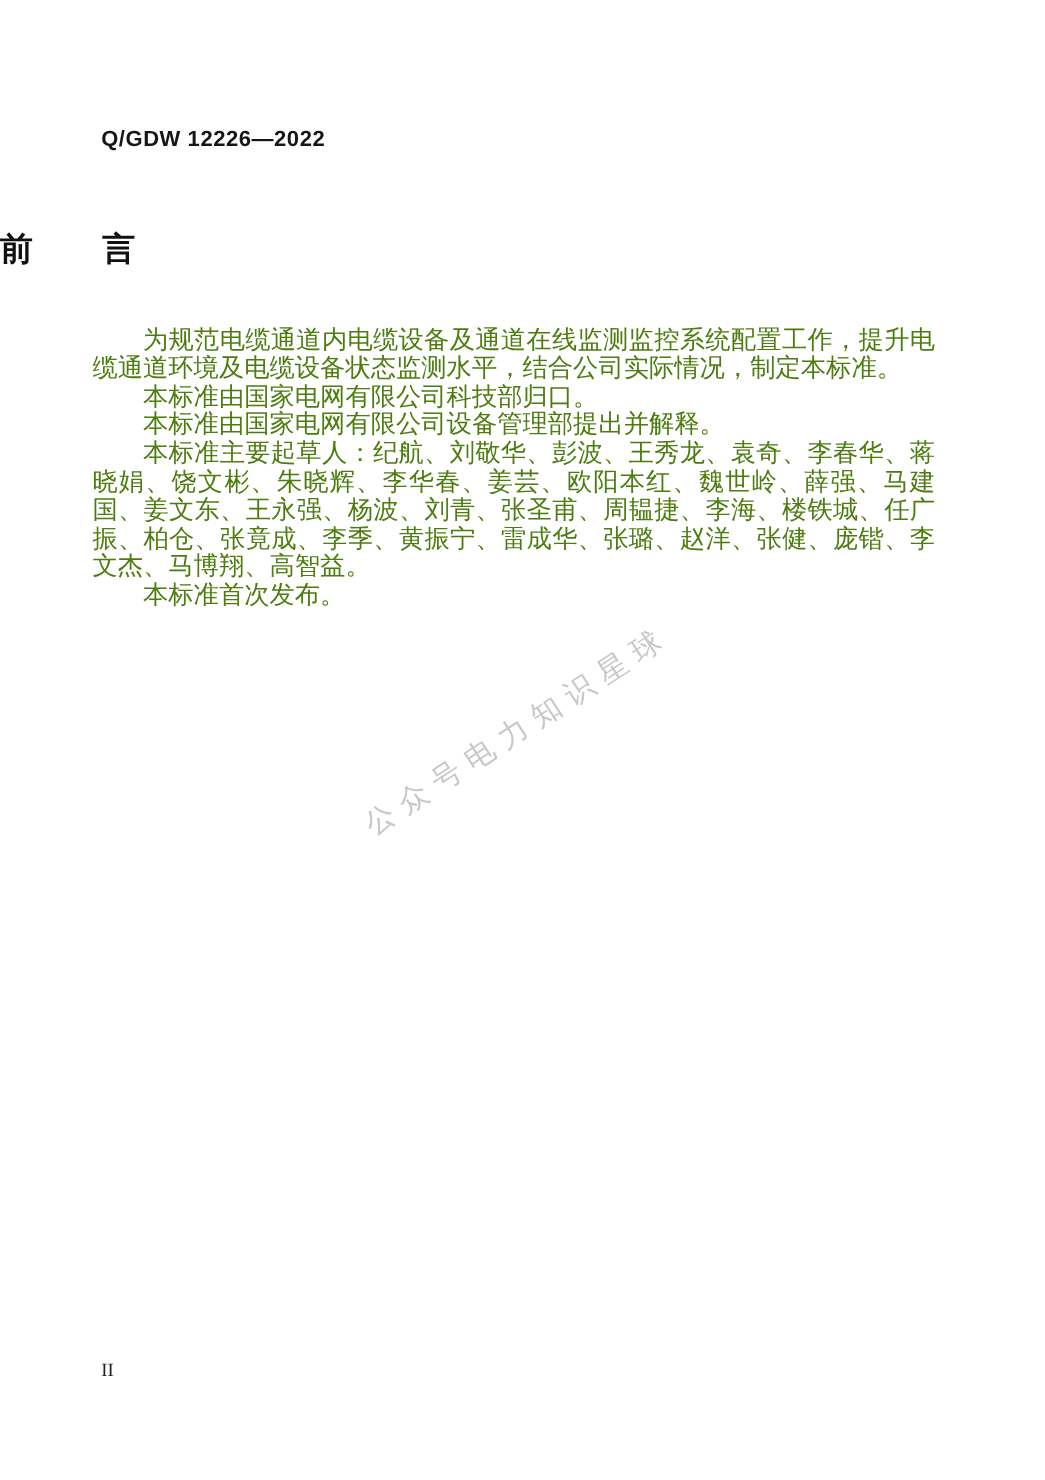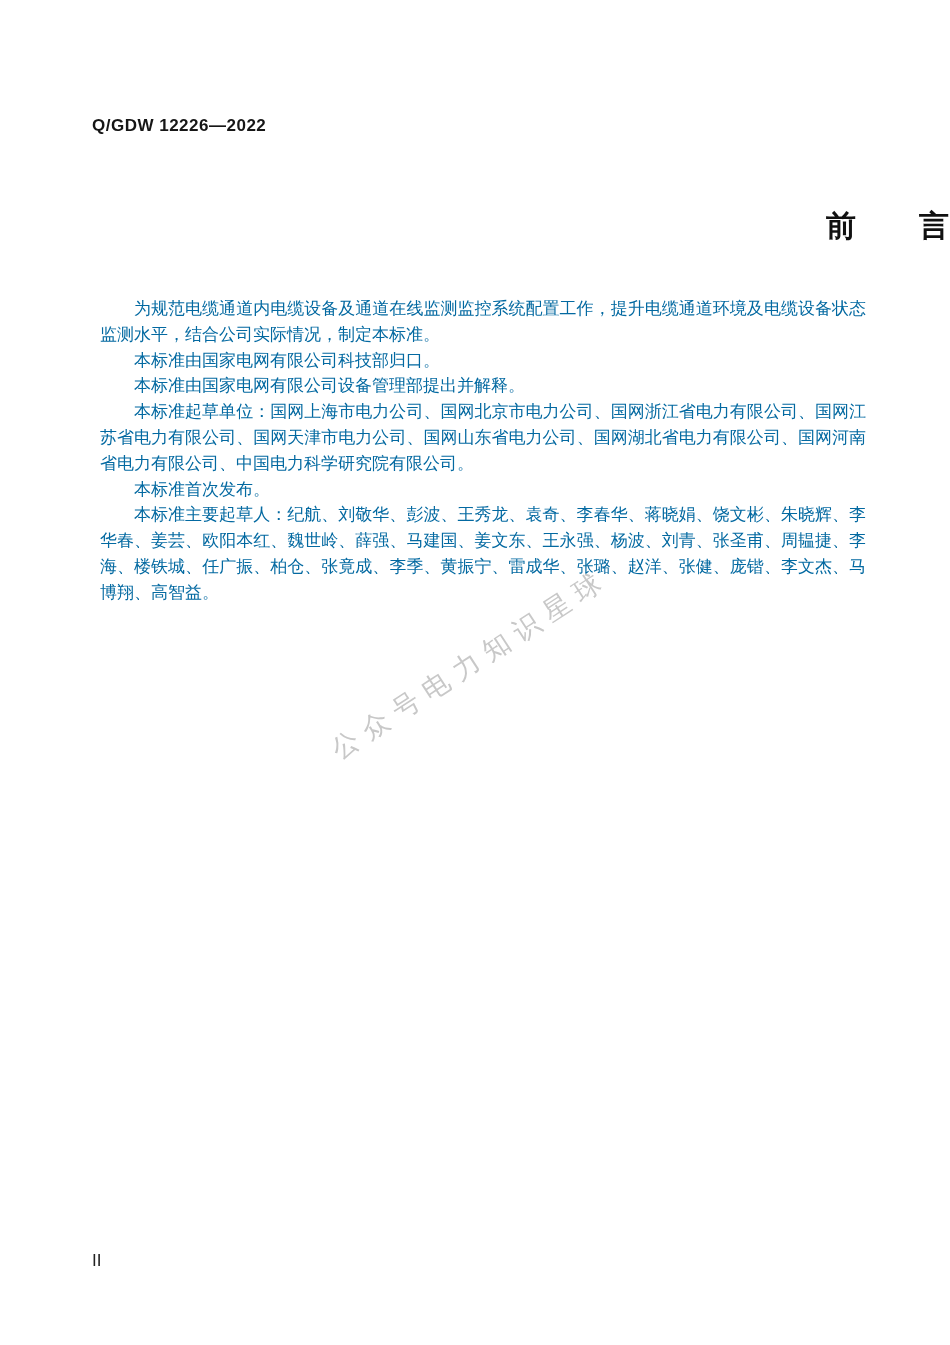--- a/index.html
+++ b/index.html
@@ -15,47 +15,47 @@
     overflow: hidden;
     font-family: "Liberation Serif", serif;
     color: #1a1a1a;
   }
   .header-code {
     position: absolute;
     left: 92px;
     top: 116px;
     font-family: "Liberation Sans", sans-serif;
     font-weight: 700;
-    font-size: 17px;
+    font-size: 20px;
     letter-spacing: 0.5px;
     color: #161616;
     white-space: nowrap;
   }
   .doc-title {
     position: absolute;
     left: 0;
     top: 206px;
     width: 100%;
-    text-align: right;
+    text-align: left;
     font-family: "Liberation Sans", sans-serif;
     font-weight: 700;
     font-size: 30px;
     color: #111111;
     letter-spacing: 1px;
     white-space: nowrap;
   }
   .content {
     position: absolute;
-    left: 100px;
+    left: 84px;
     top: 296px;
     width: 766px;
-    font-size: 17px;
+    font-size: 23px;
     line-height: 25.8px;
     text-align: justify;
-    color: #0369a1;
+    color: #4d7c0f;
   }
   .content p {
     margin: 0;
     text-indent: 2em;
   }
   .watermark {
     position: absolute;
     left: 308px;
     top: 646px;
     transform: rotate(-33deg);
@@ -65,41 +65,39 @@
     letter-spacing: 9px;
     color: #c8c8c8;
     white-space: nowrap;
     pointer-events: none;
     user-select: none;
   }
   .page-number {
     position: absolute;
     left: 92px;
     top: 1236px;
-    font-family: Liberation Sans, sans-serif;
+    font-family: Liberation Serif, serif;
     font-size: 17px;
     color: #222222;
-    margin-top: 15px;
   }
 </style>
 </head>
 <body>
 
 <div class="page">
 
   <div class="header-code">Q/GDW 12226—2022</div>
 
   <div class="doc-title">前　　言</div>
 
   <div class="content">
     <p>为规范电缆通道内电缆设备及通道在线监测监控系统配置工作，提升电缆通道环境及电缆设备状态监测水平，结合公司实际情况，制定本标准。</p>
     <p>本标准由国家电网有限公司科技部归口。</p>
     <p>本标准由国家电网有限公司设备管理部提出并解释。</p>
-    <p>本标准起草单位：国网上海市电力公司、国网北京市电力公司、国网浙江省电力有限公司、国网江苏省电力有限公司、国网天津市电力公司、国网山东省电力公司、国网湖北省电力有限公司、国网河南省电力有限公司、中国电力科学研究院有限公司。</p>
+    <p>本标准主要起草人：纪航、刘敬华、彭波、王秀龙、袁奇、李春华、蒋晓娟、饶文彬、朱晓辉、李华春、姜芸、欧阳本红、魏世岭、薛强、马建国、姜文东、王永强、杨波、刘青、张圣甫、周韫捷、李海、楼铁城、任广振、柏仓、张竟成、李季、黄振宁、雷成华、张璐、赵洋、张健、庞锴、李文杰、马博翔、高智益。</p>
     <p>本标准首次发布。</p>
-    <p>本标准主要起草人：纪航、刘敬华、彭波、王秀龙、袁奇、李春华、蒋晓娟、饶文彬、朱晓辉、李华春、姜芸、欧阳本红、魏世岭、薛强、马建国、姜文东、王永强、杨波、刘青、张圣甫、周韫捷、李海、楼铁城、任广振、柏仓、张竟成、李季、黄振宁、雷成华、张璐、赵洋、张健、庞锴、李文杰、马博翔、高智益。</p>
   </div>
 
   <div class="watermark">公众号电力知识星球</div>
 
   <div class="page-number">II</div>
 
 </div>
 
 </body></html>

